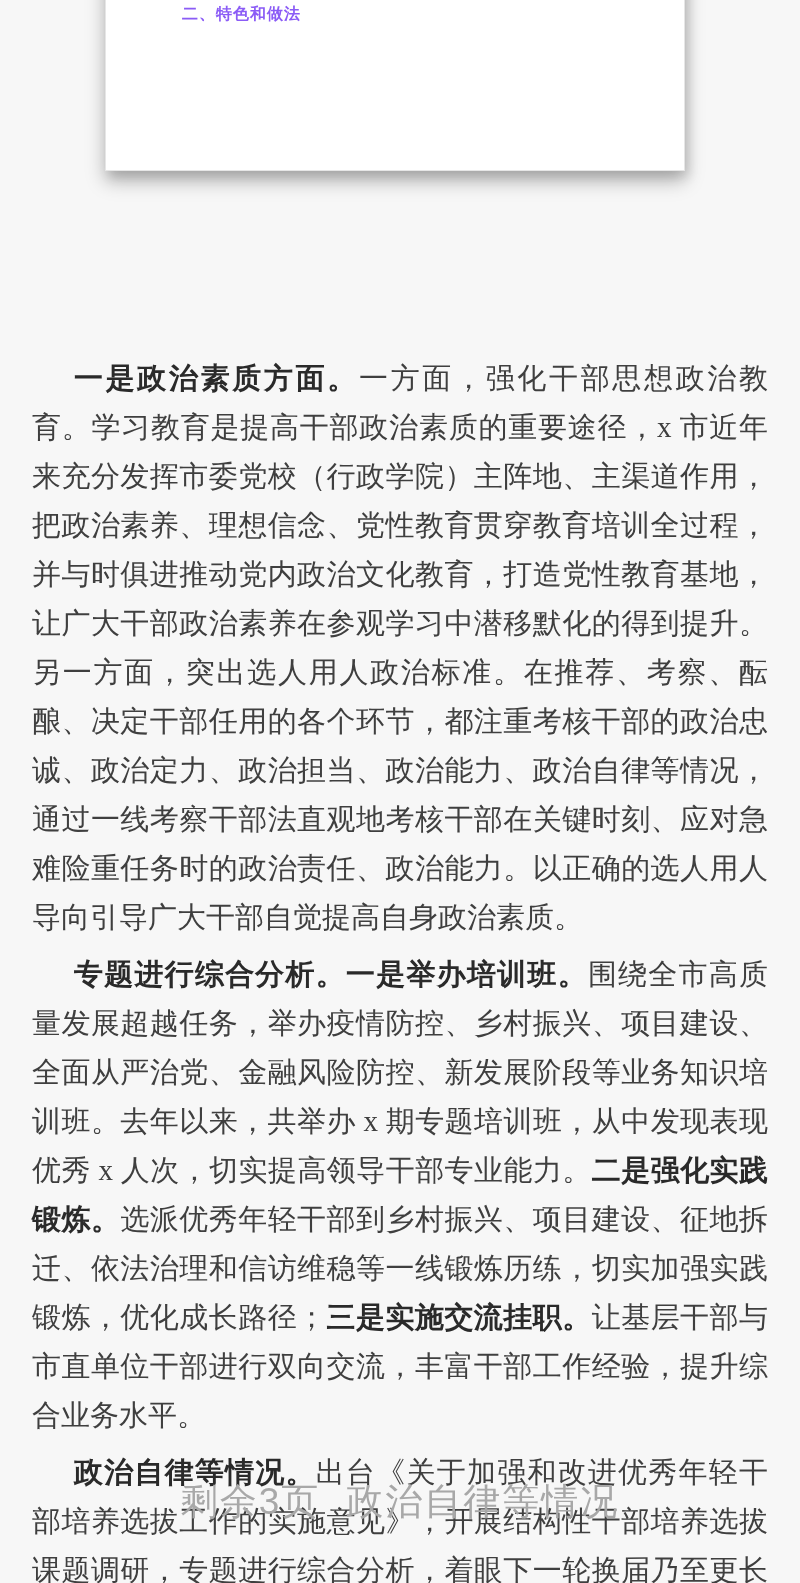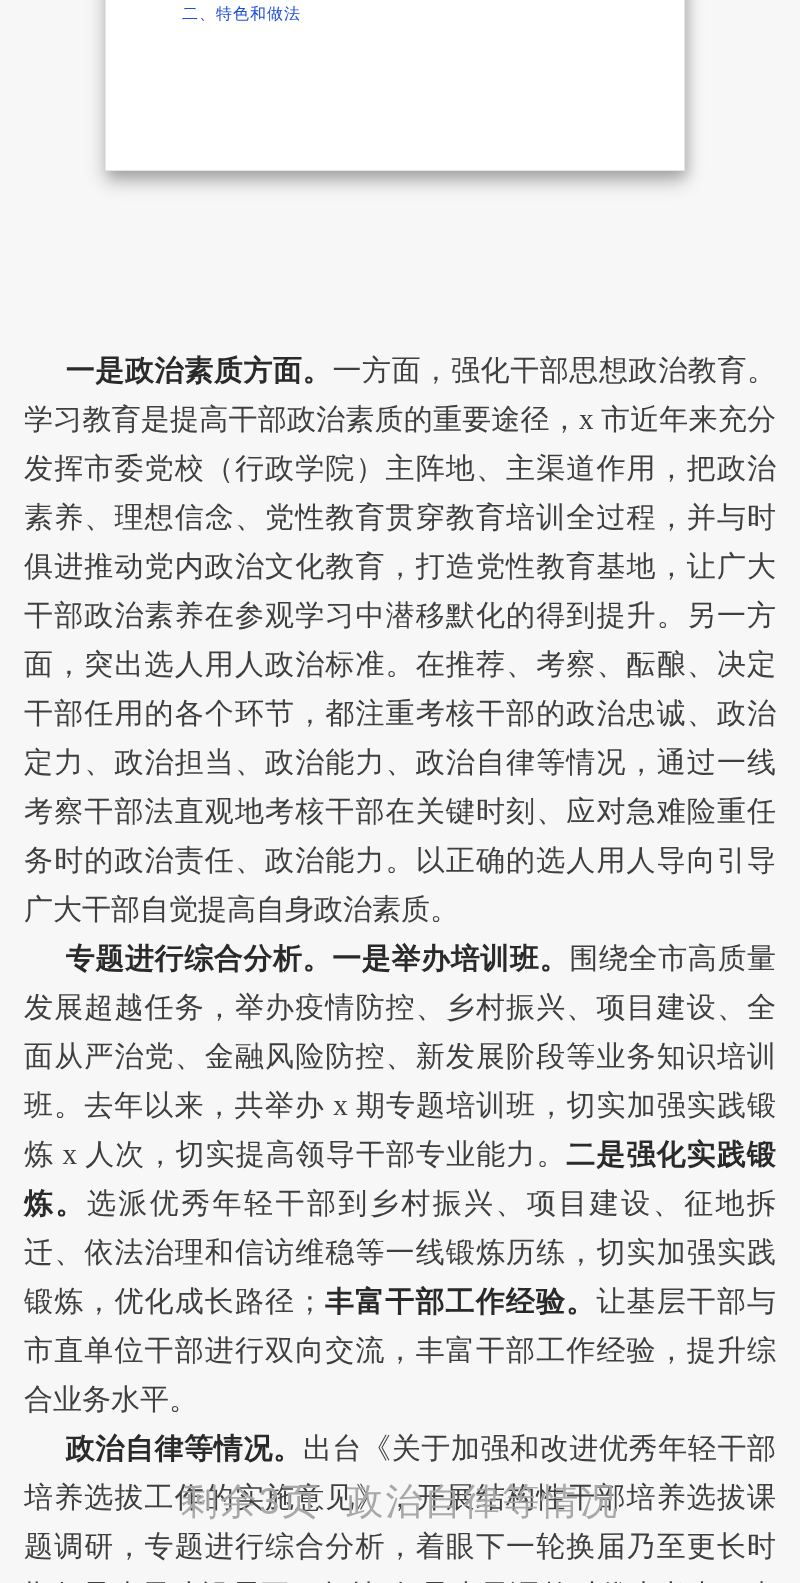--- a/index.html
+++ b/index.html
@@ -23,39 +23,39 @@
     height: 249px;
     background: #ffffff;
     border: 1px solid #e6e6e6;
     box-shadow: 0 10px 18px rgba(0,0,0,0.28), 4px 6px 10px rgba(0,0,0,0.10);
   }
   .prev-heading {
     position: absolute;
     left: 76px;
     top: 83px;
     font-size: 16px;
-    font-weight: normal;
-    color: #1d4ed8;
+    font-weight: bold;
+    color: #8b5cf6;
     letter-spacing: 1px;
     white-space: nowrap;
   }
   
   .doc-body {
     position: absolute;
     left: 24px;
     top: 346px;
     width: 752px;
     font-size: 29px;
     line-height: 49px;
     color: #3f3f3f;
     text-align: justify;
     text-justify: inter-ideograph;
   }
   .doc-body p {
-    margin: 0;
+    margin: 8px;
     padding: 0;
     text-indent: 42px;
   }
   .doc-body b {
     font-weight: bold;
     color: #2a2a2a;
   }
   
   .remaining-banner {
     position: absolute;
@@ -74,20 +74,20 @@
 </style>
 </head>
 <body>
 
 <div class="prev-sheet">
   <div class="prev-heading">二、特色和做法</div>
 </div>
 
 <div class="doc-body">
     <p><b>一是政治素质方面。</b><span>一方面，强化干部思想政治教育。学习教育是提高干部政治素质的重要途径，x 市近年来充分发挥市委党校（行政学院）主阵地、主渠道作用，把政治素养、理想信念、党性教育贯穿教育培训全过程，并与时俱进推动党内政治文化教育，打造党性教育基地，让广大干部政治素养在参观学习中潜移默化的得到提升。另一方面，突出选人用人政治标准。在推荐、考察、酝酿、决定干部任用的各个环节，都注重考核干部的政治忠诚、政治定力、政治担当、政治能力、政治自律等情况，通过一线考察干部法直观地考核干部在关键时刻、应对急难险重任务时的政治责任、政治能力。以正确的选人用人导向引导广大干部自觉提高自身政治素质。</span></p>
-    <p><b>专题进行综合分析。一是举办培训班。</b><span>围绕全市高质量发展超越任务，举办疫情防控、乡村振兴、项目建设、全面从严治党、金融风险防控、新发展阶段等业务知识培训班。去年以来，共举办 x 期专题培训班，切实加强实践锻炼 x 人次，切实提高领导干部专业能力。</span><b>二是强化实践锻炼。</b><span>选派优秀年轻干部到乡村振兴、项目建设、征地拆迁、依法治理和信访维稳等一线锻炼历练，切实加强实践锻炼，优化成长路径；</span><b>丰富干部工作经验。</b><span>让基层干部与市直单位干部进行双向交流，丰富干部工作经验，提升综合业务水平。</span></p>
+    <p><b>专题进行综合分析。一是举办培训班。</b><span>围绕全市高质量发展超越任务，举办疫情防控、乡村振兴、项目建设、全面从严治党、金融风险防控、新发展阶段等业务知识培训班。去年以来，共举办 x 期专题培训班，从中发现表现优秀 x 人次，切实提高领导干部专业能力。</span><b>二是强化实践锻炼。</b><span>选派优秀年轻干部到乡村振兴、项目建设、征地拆迁、依法治理和信访维稳等一线锻炼历练，切实加强实践锻炼，优化成长路径；</span><b>三是实施交流挂职。</b><span>让基层干部与市直单位干部进行双向交流，丰富干部工作经验，提升综合业务水平。</span></p>
     <p><b>政治自律等情况。</b><span>出台《关于加强和改进优秀年轻干部培养选拔工作的实施意见》，开展结构性干部培养选拔课题调研，专题进行综合分析，着眼下一轮换届乃至更长时期领导班子建设需要，坚持“领导班子调整时优先考虑、班子出现空缺职位时优先补充、同等条件下优先使用”的“三优先”原则，加强常态化选拔配备。加强年轻干部的实践历练，2021 年从县乡选派 x 名年轻处、科级干部到省直单位挂职，选派 x 名年轻科级干部进行乡镇（街道）与市直单位双向交流挂职，抽调 x 多名干部参与疫情防控、乡村振兴、重点项目、信访维稳、征地拆迁等重点工作，不断优化年轻干部成长路径。结合开展蹲点调研、一线考察，从中发现表现优秀、有培养潜力的年轻干部，调整补充进市管后备干部队伍，加强跟踪培。</span></p>
   </div>
 
 <div class="remaining-banner">
   <span>剩余3页</span>
   <span>政治自律等情况</span>
 </div>
 
 </body></html>

